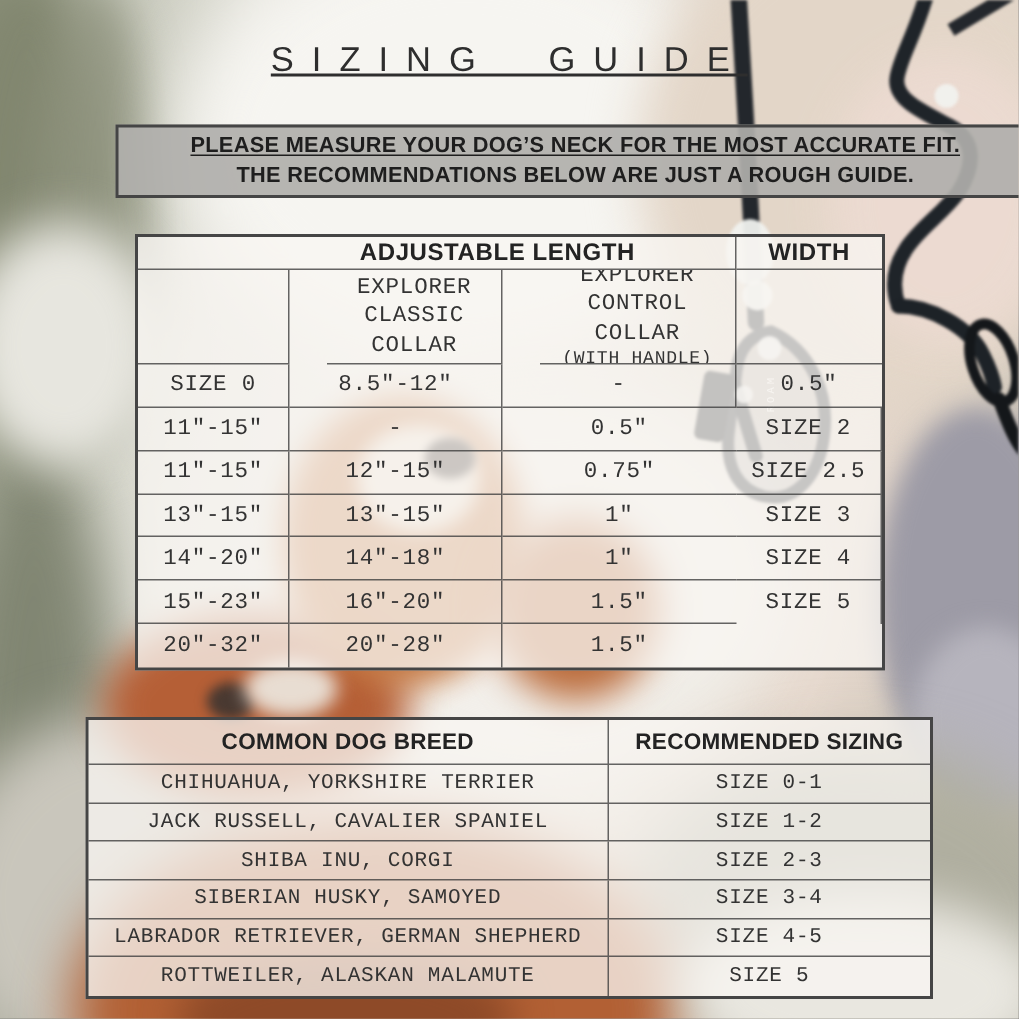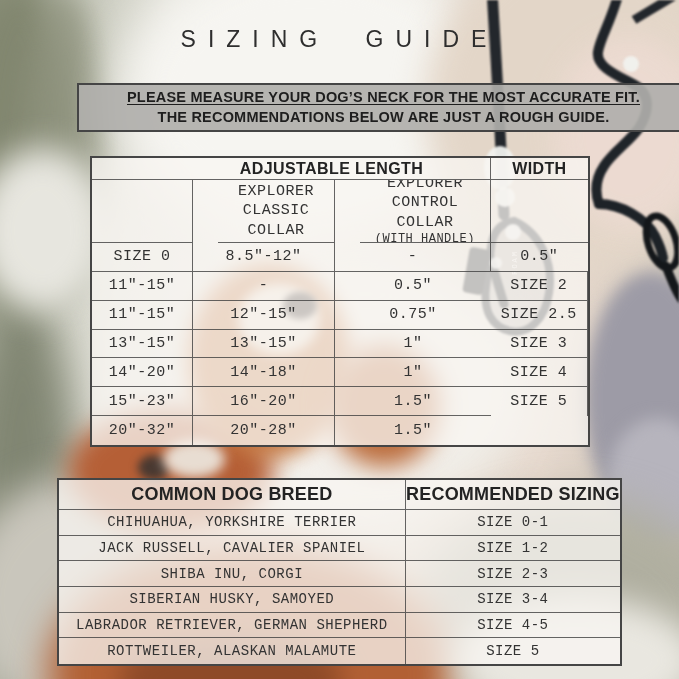--- a/index.html
+++ b/index.html
@@ -31,21 +31,21 @@
   .b19{left:455px;top:598px;width:245px;height:125px;background:#e9e7e0;filter:blur(16px);}
   .b20{left:-25px;top:148px;width:135px;height:165px;background:#e7e6df;filter:blur(16px);}
   .b21{left:138px;top:455px;width:32px;height:25px;background:#493931;filter:blur(4px);}
   .b22{left:163px;top:440px;width:62px;height:38px;background:#e8ddd2;filter:blur(6px);}
   .rope-layer{position:absolute;inset:0;filter:blur(1.2px);}
   .brand-text{position:absolute;left:511px;top:250px;writing-mode:vertical-rl;
       transform:rotate(180deg);font-family:"Liberation Mono","DejaVu Sans Mono",monospace;
       font-size:7px;letter-spacing:2px;color:rgba(255,255,255,.78);}
   
   .title{position:absolute;left:0;right:0;top:26px;margin:0;text-align:center;
-      font-size:23px;font-weight:400;letter-spacing:12px;word-spacing:18px;color:#2e2e2e;}
+      font-size:23px;font-weight:400;letter-spacing:12px;word-spacing:18px;color:#2e2e2e;text-decoration:underline;}
   
   .notice{position:absolute;left:77px;top:83px;width:613px;height:49px;box-sizing:border-box;
       background:rgba(176,175,171,.92);border:2px solid #454545;
       display:flex;flex-direction:column;justify-content:center;align-items:center;gap:1px;}
   .notice div{font-weight:700;font-size:14.5px;letter-spacing:.2px;color:#1e1e1e;line-height:1.32;}
   .notice .u{text-decoration:underline;text-underline-offset:2px;}
   
   .tbl{position:absolute;box-sizing:border-box;display:grid;
       background:rgba(248,246,242,.76);border:2px solid #454545;}
   .size-table{left:90px;top:156px;width:500px;height:291px;
@@ -53,21 +53,21 @@
       grid-template-rows:22px 63px repeat(7,1fr);}
   .breed-table{left:57px;top:478px;width:565px;height:188px;
       grid-template-columns:61.8% 38.2%;
       grid-template-rows:30px repeat(6,1fr);}
   .cell{display:flex;align-items:center;justify-content:center;box-sizing:border-box;
       border-right:1px solid rgba(62,62,62,.8);border-bottom:1px solid rgba(62,62,62,.8);
       overflow:hidden;}
   .cell.lc{border-right:none;}  
   .cell.lr{border-bottom:none;} 
   .hdr{font-weight:700;font-size:16px;letter-spacing:.4px;color:#232323;}
-  .hdr2{font-weight:700;font-size:18px;letter-spacing:.2px;color:#232323;}
+  .hdr2{font-weight:700;font-size:15px;letter-spacing:.2px;color:#232323;}
   .span3{grid-column:1/span 3;padding-left:20.4%;}
   .mono{font-family:"Liberation Mono","DejaVu Sans Mono",monospace;
       font-size:15px;letter-spacing:.5px;color:#333;}
   .mono14{font-family:"Liberation Mono","DejaVu Sans Mono",monospace;
       font-size:14px;letter-spacing:.5px;color:#333;}
   .sub{flex-direction:column;line-height:1.3;text-align:center;margin-left:25px;}
   .sub span{display:block;}
   .sub .small{font-size:12px;}
 </style>
 </head>

